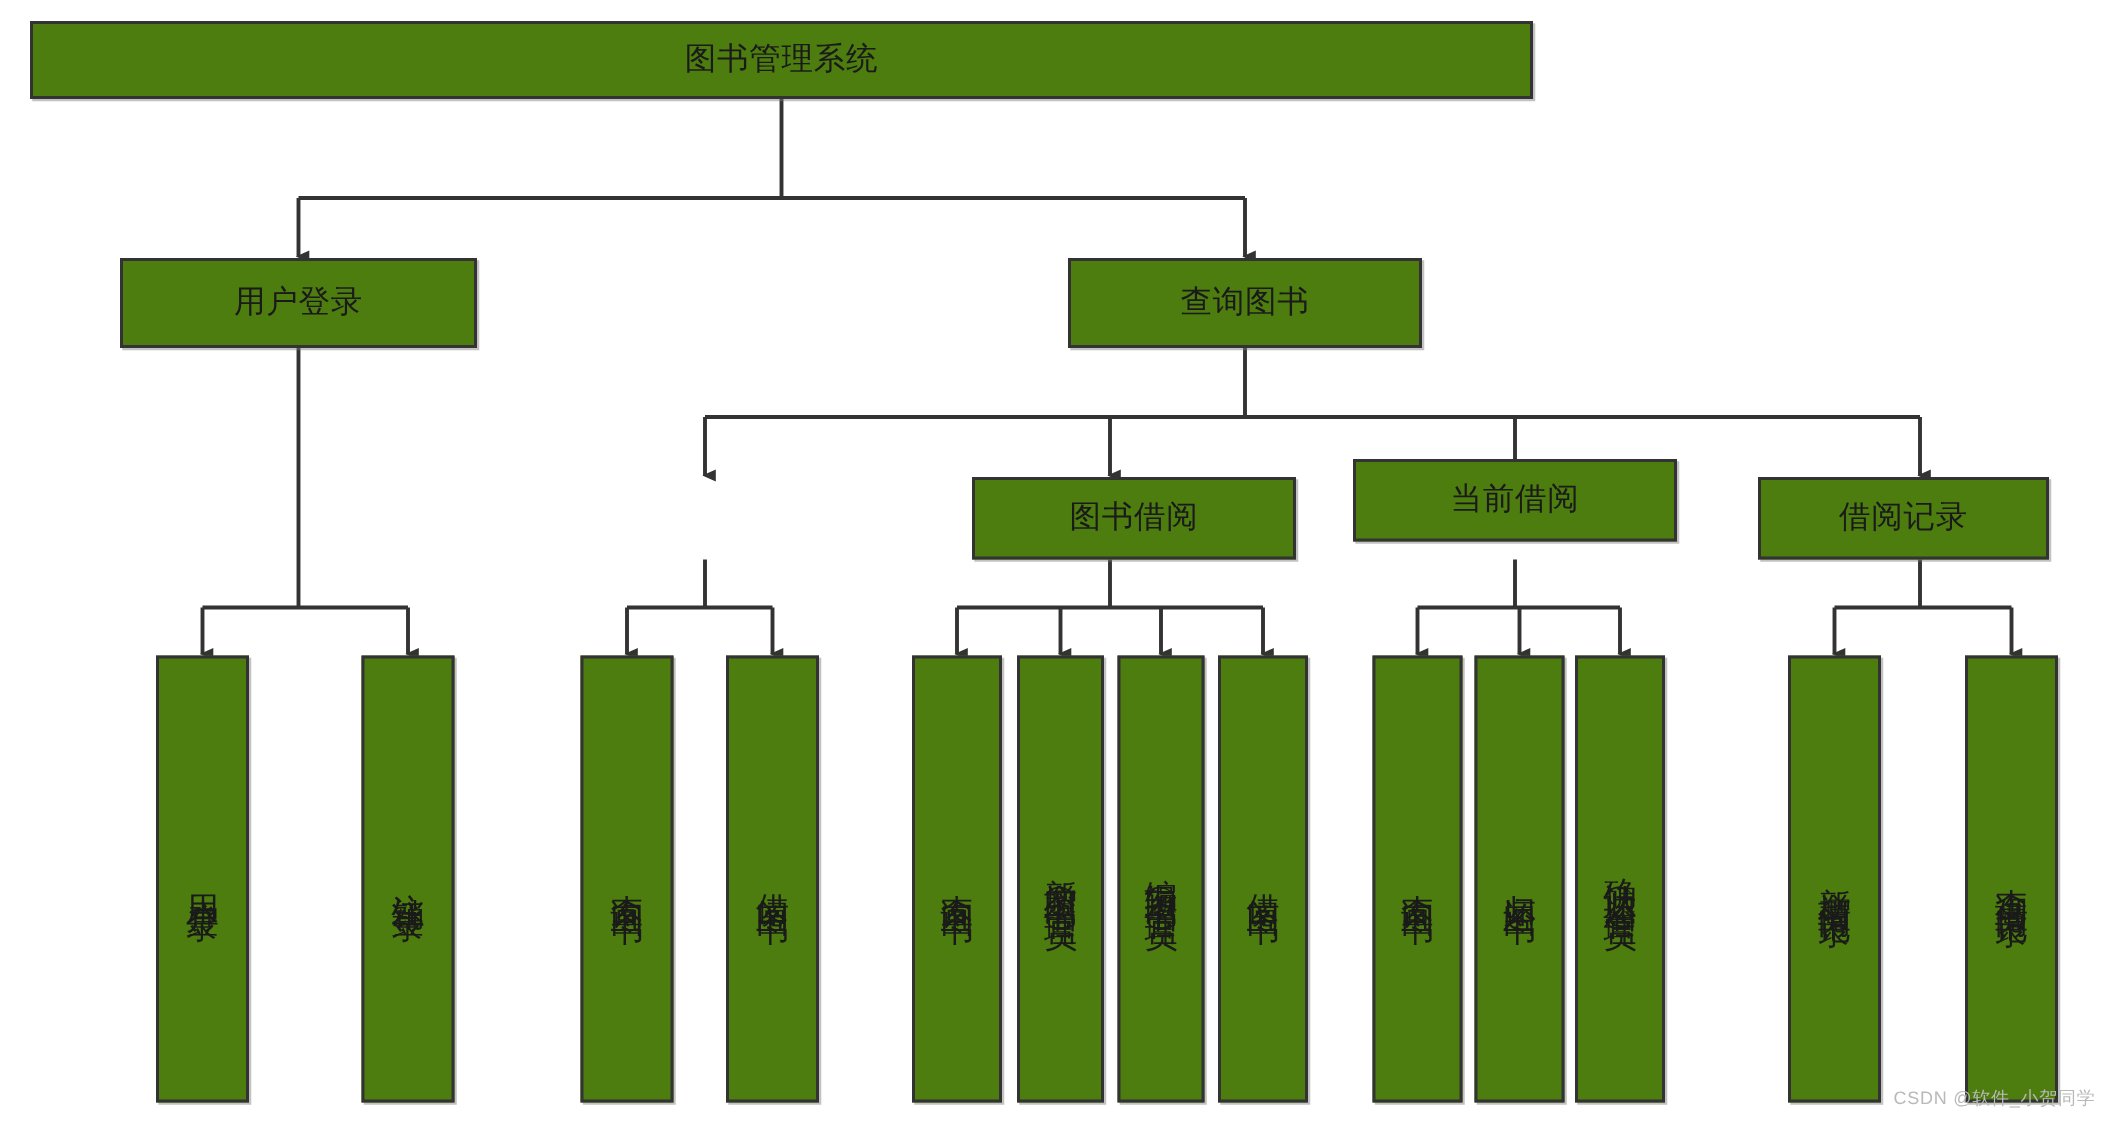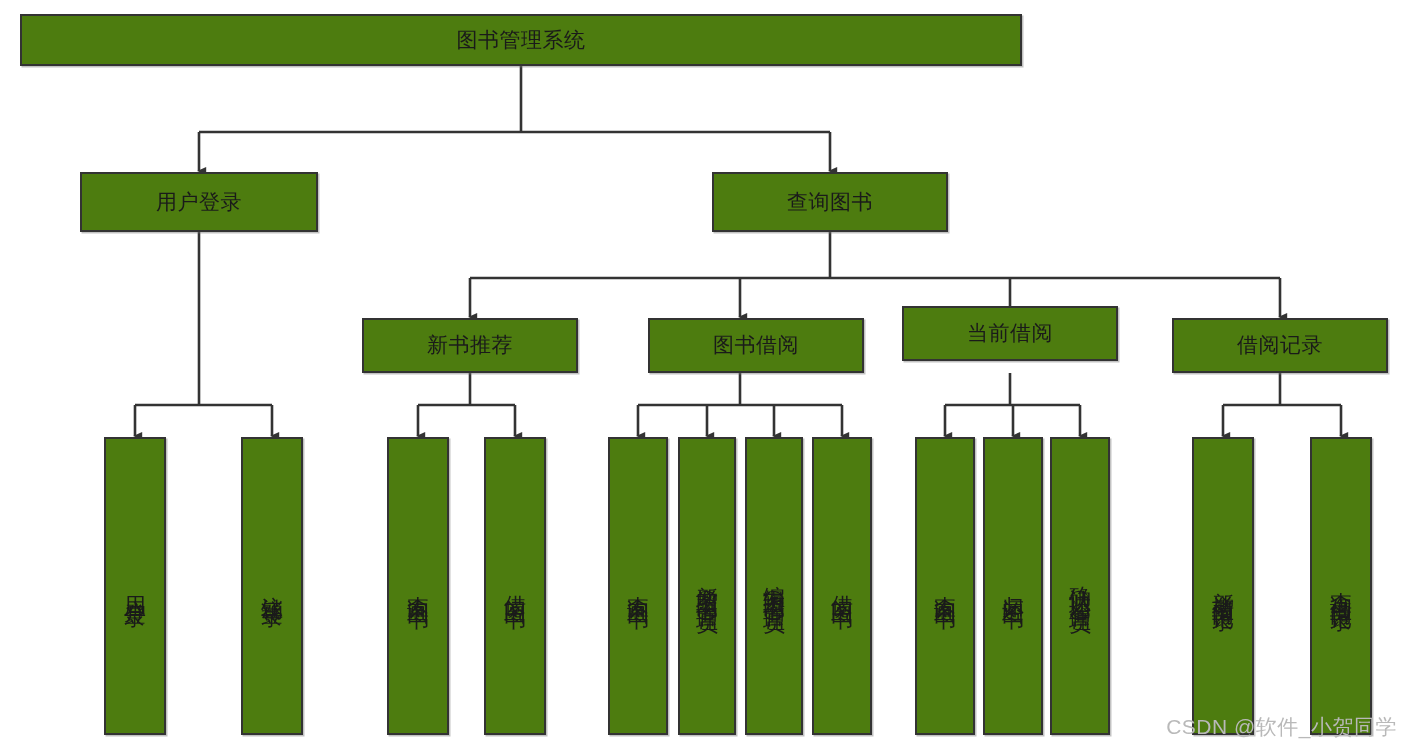--- a/index.html
+++ b/index.html
@@ -46,21 +46,21 @@
     writing-mode: vertical-rl;
     text-orientation: upright;
     letter-spacing: 4px;
     font-size: 22px;
     white-space: nowrap;
   }
   .watermark {
     position: absolute;
     right: 8px;
     bottom: 6px;
-    font-size: 21px;
+    font-size: 12px;
     color: #b9b9b9;
     letter-spacing: 0.5px;
     white-space: nowrap;
     pointer-events: none;
   }
 </style>
 </head>
 <body>
 
 <div id="stage">
@@ -112,30 +112,27 @@
     <span class="node-label">图书管理系统</span>
   </div>
 
   <div class="node-box" style="left: 80px; top: 172px; width: 238px; height: 60px;">
     <span class="node-label">用户登录</span>
   </div>
   <div class="node-box" style="left: 712px; top: 172px; width: 236px; height: 60px;">
     <span class="node-label">查询图书</span>
   </div>
 
-  <div class="node-box" style="left: 362px; top: 318px; width: 216px; height: 55px;">
-    <span class="node-label">新书推荐</span>
-  </div>
   <div class="node-box" style="left: 648px; top: 318px; width: 216px; height: 55px;">
     <span class="node-label">图书借阅</span>
   </div>
   <div class="node-box" style="left: 902px; top: 306px; width: 216px; height: 55px;">
     <span class="node-label">当前借阅</span>
   </div>
-  <div class="node-box" style="left: 1172px; top: 318px; width: 216px; height: 55px;">
+  <div class="node-box" style="left: 1172px; top: 318px; width: 194px; height: 55px;">
     <span class="node-label">借阅记录</span>
   </div>
 
   <div class="node-box vertical" style="left: 104px; top: 437px; width: 62px; height: 298px;">
     <span class="node-label">用户登录</span>
   </div>
   <div class="node-box vertical" style="left: 241px; top: 437px; width: 62px; height: 298px;">
     <span class="node-label">注销登录</span>
   </div>
   <div class="node-box vertical" style="left: 387px; top: 437px; width: 62px; height: 298px;">

